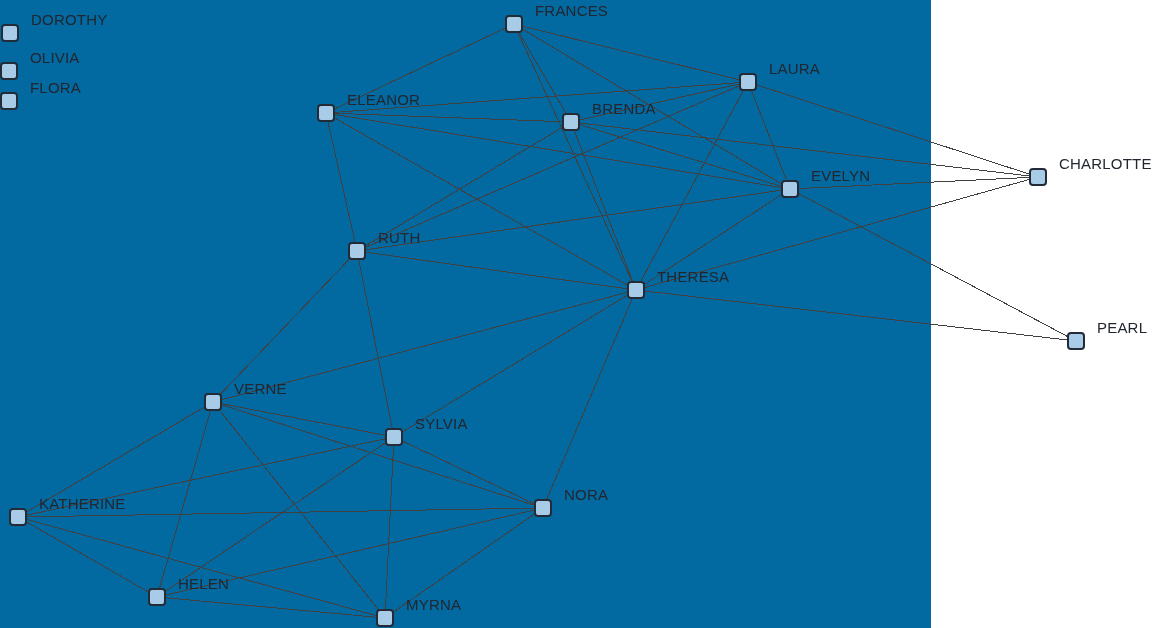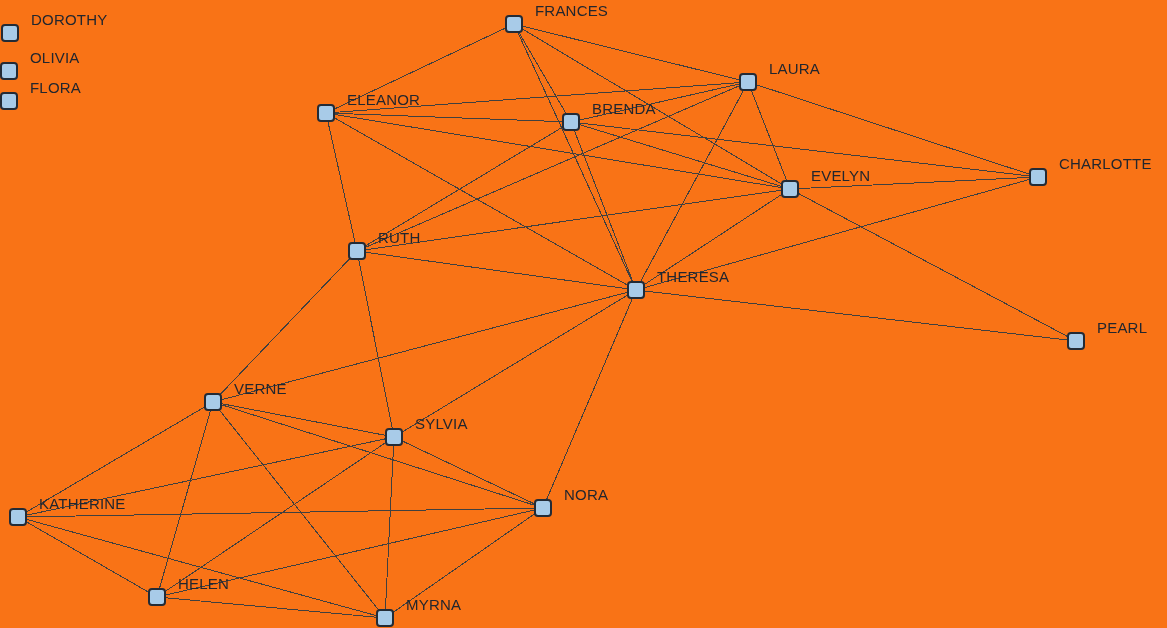--- a/index.html
+++ b/index.html
@@ -5,23 +5,23 @@
   html, body {
     margin: 0;
     padding: 0;
     background: #ffffff;
     width: 1167px;
     height: 628px;
     overflow: hidden;
   }
   .stage {
     position: relative;
-    width: 1167px;
+    width: 931px;
     height: 628px;
-    background: #f97316;
+    background: #0369a1;
   }
   svg text {
     font-family: "Liberation Sans", "DejaVu Sans", sans-serif;
     font-size: 15px;
     font-weight: 400;
     letter-spacing: 0.2px;
   }
   svg line { shape-rendering: crispEdges; }
 </style>
 </head>

